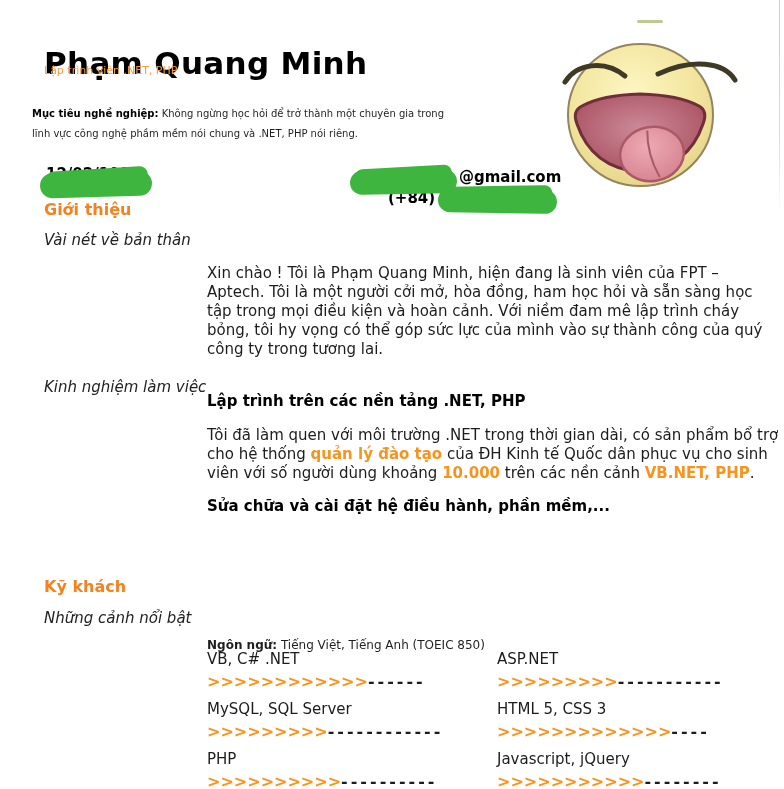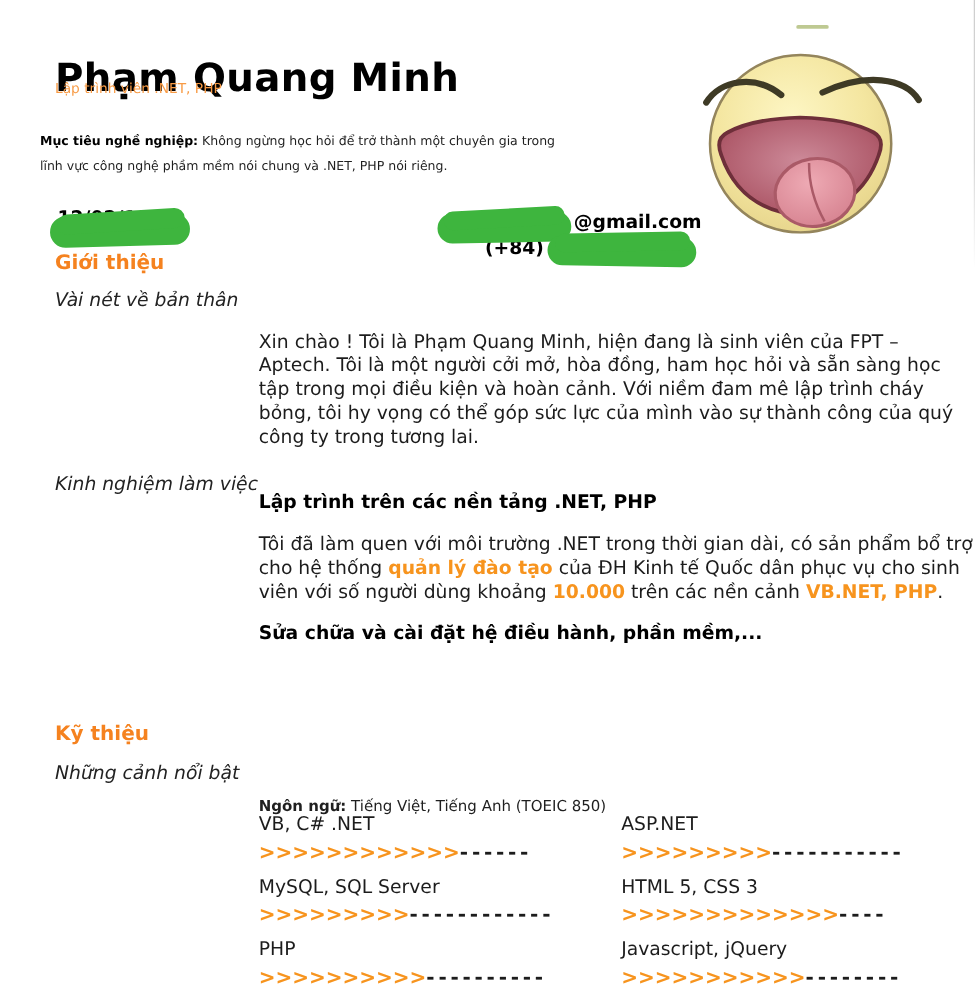--- a/index.html
+++ b/index.html
@@ -102,21 +102,21 @@
   <div class="abs section-sub s-intro">Vài nét về bản thân</div>
   <p class="abs body-text p-intro">Xin chào ! Tôi là Phạm Quang Minh, hiện đang là sinh viên của FPT – Aptech. Tôi là một người cởi mở, hòa đồng, ham học hỏi và sẵn sàng học tập trong mọi điều kiện và hoàn cảnh. Với niềm đam mê lập trình cháy bỏng, tôi hy vọng có thể góp sức lực của mình vào sự thành công của quý công ty trong tương lai.</p>
 
   <div class="abs section-sub s-exp">Kinh nghiệm làm việc</div>
 
   <div class="abs body-text body-bold h-exp1">Lập trình trên các nền tảng .NET, PHP</div>
   <p class="abs body-text p-exp1"><span>Tôi đã làm quen với môi trường .NET trong thời gian dài, có sản phẩm bổ trợ cho hệ thống </span><span class="accent">quản lý đào tạo</span><span> của ĐH Kinh tế Quốc dân phục vụ cho sinh viên với số người dùng khoảng </span><span class="accent">10.000</span><span> trên các nền cảnh </span><span class="accent">VB.NET, PHP</span><span>.</span></p>
 
   <div class="abs body-text body-bold h-exp2">Sửa chữa và cài đặt hệ điều hành, phần mềm,...</div>
 
-  <div class="abs section-title t-skill">Kỹ thiệu</div>
+  <div class="abs section-title t-skill">Kỹ khách</div>
   <div class="abs section-sub s-skill">Những cảnh nổi bật</div>
 
   <p class="abs p-lang"><b>Ngôn ngữ:</b><span> Tiếng Việt, Tiếng Anh (TOEIC 850)</span></p>
 
   <div class="abs skills-grid">
     <div class="skill">
       <div class="skill-label">VB, C# .NET</div>
       <div class="skill-bar"><span class="arrows">&gt;&gt;&gt;&gt;&gt;&gt;&gt;&gt;&gt;&gt;&gt;&gt;</span><span class="dashes">------</span></div>
     </div>
     <div class="skill">

